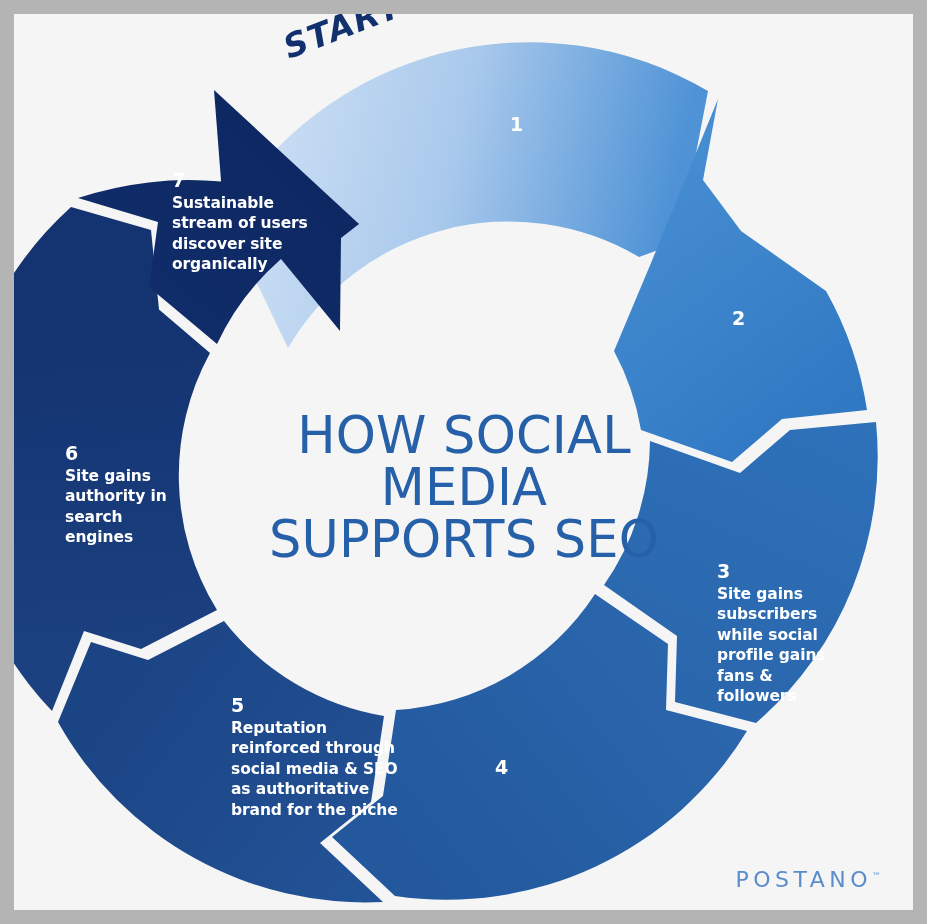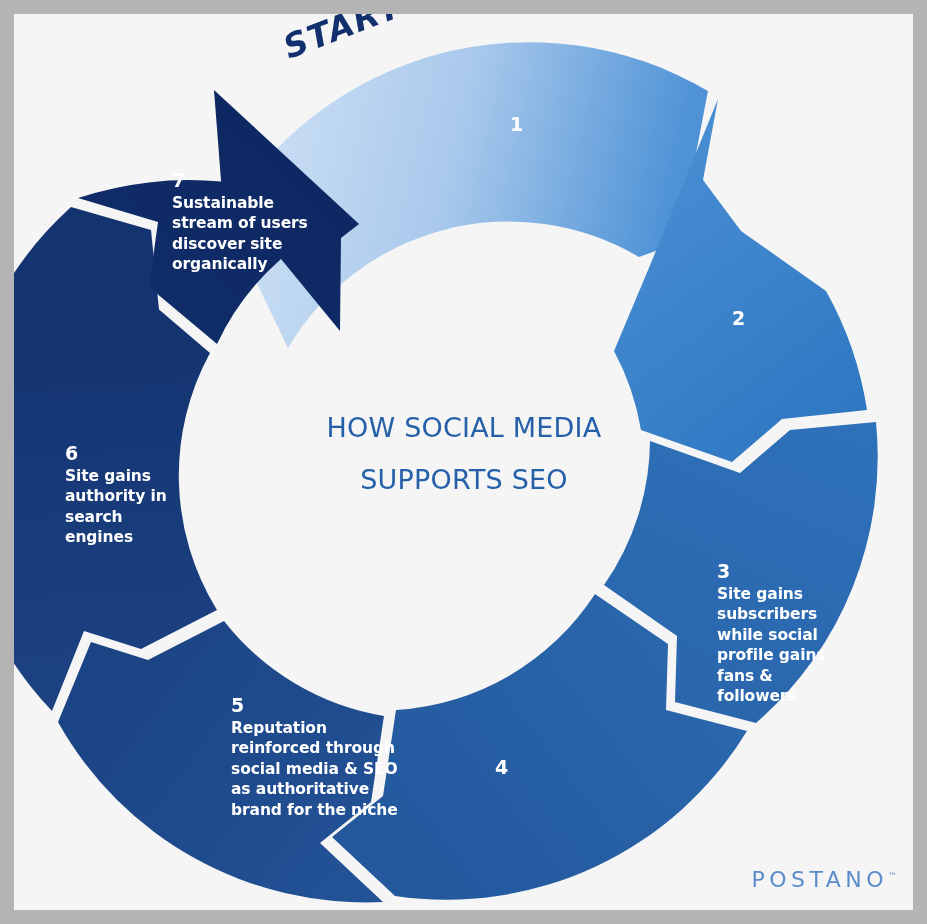--- a/index.html
+++ b/index.html
@@ -50,48 +50,48 @@
   .step-num {
     display: block;
     font-size: 19px;
     line-height: 23px;
     font-weight: bold;
     margin-bottom: 1px;
   }
   #center-title {
     position: absolute;
     left: 210px;
-    top: 388px;
+    top: 396px;
     width: 480px;
     text-align: center;
     color: #2560a8;
     font-family: "DejaVu Sans", sans-serif;
     font-weight: normal;
-    font-size: 27px;
+    font-size: 51px;
     line-height: 52px;
     letter-spacing: 0.2px;
     white-space: pre-line;
   }
   #start-label {
     position: absolute;
     left: 264px;
     top: 16px;
     width: 140px;
     color: #12306e;
     font-family: "DejaVu Sans", sans-serif;
     font-weight: bold;
     font-style: italic;
     font-size: 33px;
     letter-spacing: 1.5px;
     transform: rotate(-21deg);
     transform-origin: left top;
   }
   #logo {
     position: absolute;
-    right: 16px;
+    right: 32px;
     bottom: 18px;
     color: #5b8ccb;
     font-family: "DejaVu Sans", sans-serif;
     font-size: 22px;
     letter-spacing: 4.5px;
     font-weight: normal;
   }
   #logo .tm {
     font-size: 9px;
     vertical-align: super;

